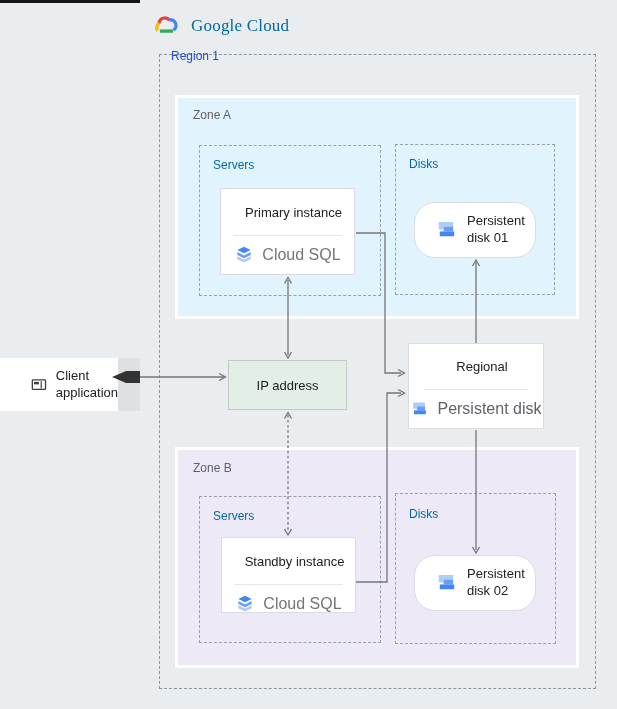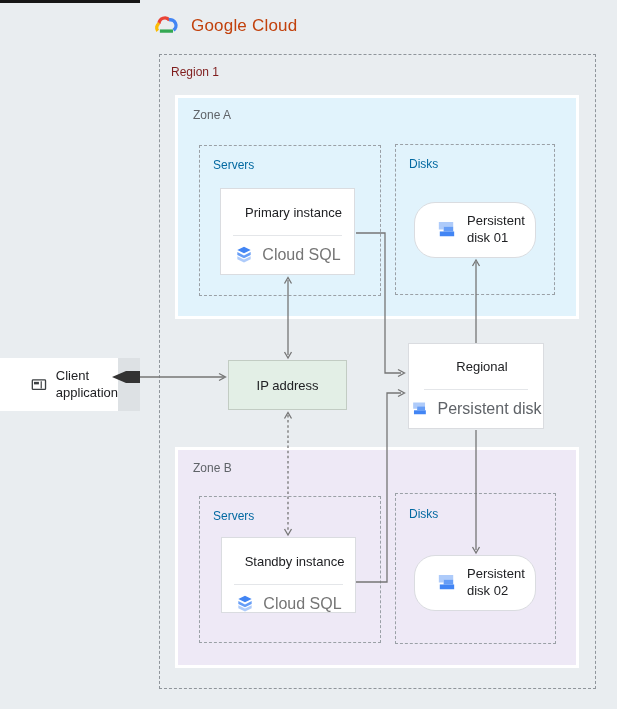--- a/index.html
+++ b/index.html
@@ -8,29 +8,29 @@
     position:relative; width:617px; height:709px;
     background:#e9edf0; overflow:hidden;
   }
   .abs { position:absolute; }
 
   
   .top-bar { left:0; top:0; width:140px; height:3px; background:#161616; }
 
   
   .logo { left:152px; top:15px; display:flex; align-items:center; gap:8px; }
-  .logo-text { font-size:17px; color:#c2410c; letter-spacing:.2px; }
+  .logo-text { font-size:17px; color:#0369a1; letter-spacing:.2px;font-family:Liberation Serif, serif; }
   .logo-text .g { font-weight:500; margin-right:4px; }
 
   
   .region {
     left:159px; top:54px; width:437px; height:635px;
     border:1px dashed #8f959b; box-sizing:border-box;
   }
-  .region-label { left:171px; top:65px; font-size:12px; color:#7f1d1d; }
+  .region-label { left:171px; top:49px; font-size:12px; color:#1d4ed8; }
 
   
   .zone { box-sizing:border-box; border:3px solid #ffffff; }
   .zone-a { left:175px; top:95px; width:404px; height:224px; background:#e1f3fc; }
   .zone-b { left:175px; top:447px; width:404px; height:221px; background:#eee9f6; }
   .zone-label { font-size:12px; color:#5f6368; }
 
   
   .group {
     box-sizing:border-box; border:1px dashed #9aa0a6;

